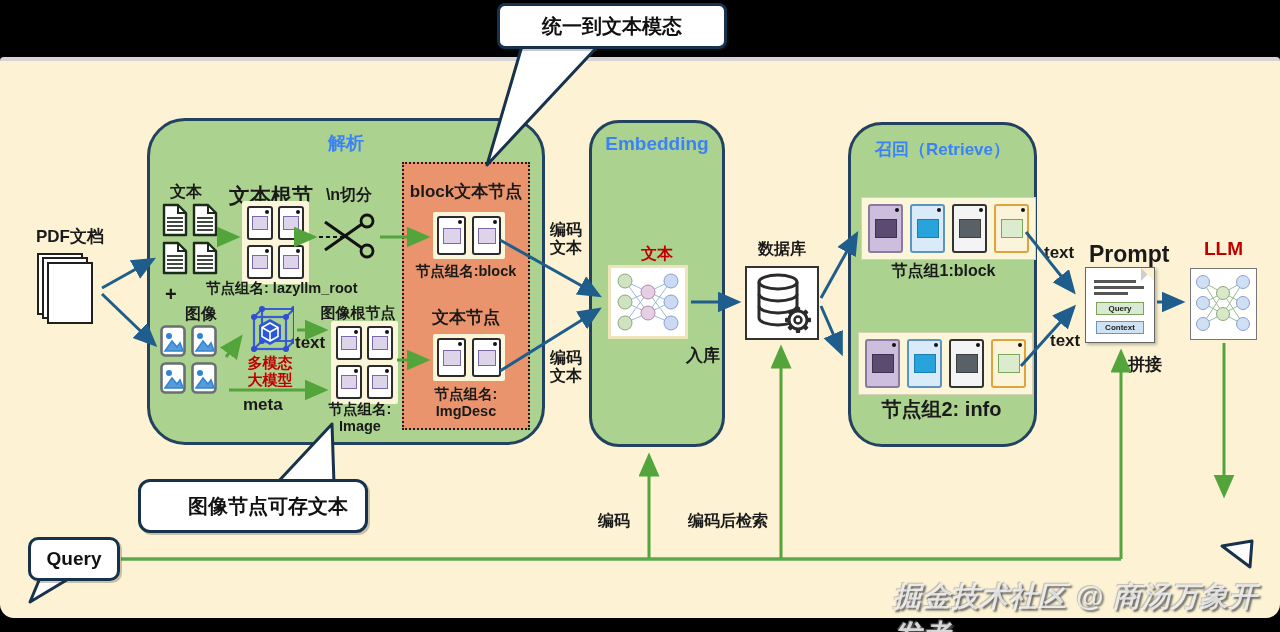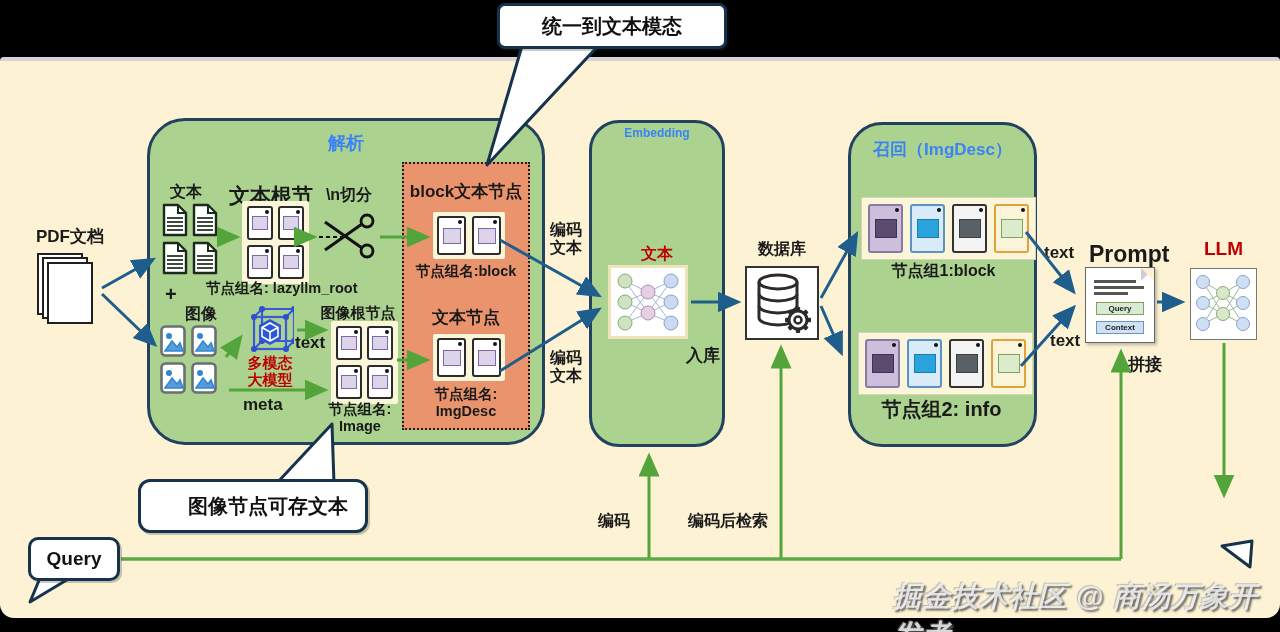--- a/index.html
+++ b/index.html
@@ -238,21 +238,21 @@
   </div>
   <div class="label c pre" style="left:404px;top:386px;width:124px;font-size:14.5px;">节点组名:
 ImgDesc</div>
 
   <div class="label c pre" style="left:544px;top:221px;width:44px;font-size:16px;">编码
 文本</div>
   <div class="label c pre" style="left:544px;top:349px;width:44px;font-size:16px;">编码
 文本</div>
 
   <div class="gbox" style="left:589px;top:120px;width:136px;height:327px;border-radius:30px;"></div>
-  <div class="label c blue" style="left:589px;top:127px;width:136px;font-size:12px;">Embedding</div>
+  <div class="label c blue" style="left:589px;top:133px;width:136px;font-size:19px;">Embedding</div>
   <div class="label c red" style="left:622px;top:245px;width:70px;font-size:16px;">文本</div>
   <div class="iconbox" style="left:608px;top:265px;width:80px;height:74px;border:3px solid #efe3ba;">
     <svg width="74" height="68" viewBox="0 0 74 68">
       <g stroke="#9db8d8" stroke-width="1">
         <line x1="14" y1="13" x2="37" y2="24"></line>
           <line x1="14" y1="13" x2="37" y2="45"></line>
         <line x1="14" y1="34" x2="37" y2="24"></line>
           <line x1="14" y1="34" x2="37" y2="45"></line>
         <line x1="14" y1="55" x2="37" y2="24"></line>
           <line x1="14" y1="55" x2="37" y2="45"></line>
@@ -298,21 +298,21 @@
           <rect x="-2.2" y="-13" width="4.4" height="6" rx="1" transform="rotate(270)"></rect>
           <rect x="-2.2" y="-13" width="4.4" height="6" rx="1" transform="rotate(315)"></rect>
         </g>
         <circle r="9" fill="#fff" stroke="#2b2b2b" stroke-width="3"></circle>
         <circle r="3.5" fill="none" stroke="#2b2b2b" stroke-width="2.5"></circle>
       </g>
     </svg>
   </div>
 
   <div class="gbox" style="left:848px;top:122px;width:189px;height:325px;border-radius:34px;"></div>
-  <div class="label c blue" style="left:848px;top:140px;width:189px;font-size:17px;">召回（ImgDesc）</div>
+  <div class="label c blue" style="left:848px;top:140px;width:189px;font-size:17px;">召回（Retrieve）</div>
   <div class="strip" style="left:861px;top:197px;">
     <div class="ncard lg v-purple">
         <span class="sq"></span>
         <span class="dot"></span>
       </div>
     <div class="ncard lg v-blue">
         <span class="sq"></span>
         <span class="dot"></span>
       </div>
     <div class="ncard lg v-gray">

